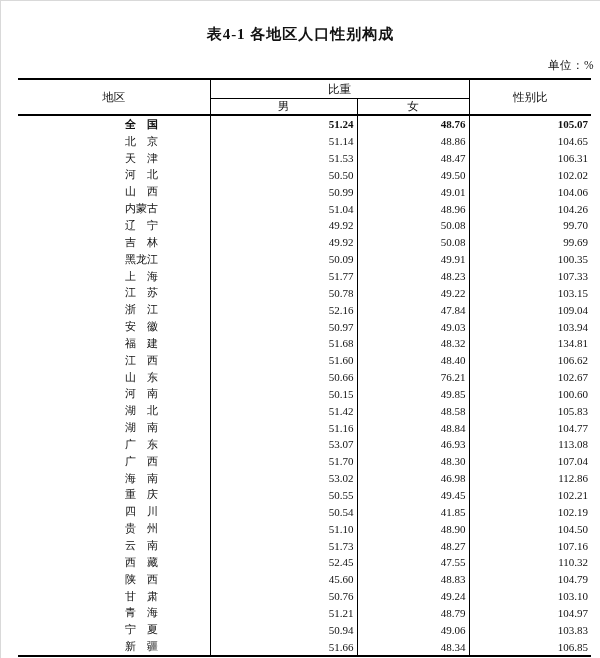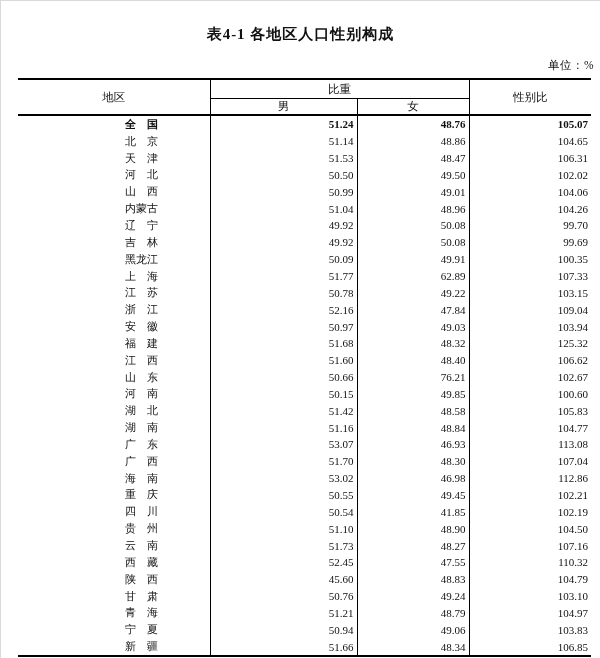--- a/index.html
+++ b/index.html
@@ -122,21 +122,21 @@
         </tr>
         <tr>
           <td class="cr b-r"><span class="prov">黑龙江</span></td>
           <td class="num b-r">50.09</td>
           <td class="num b-r">49.91</td>
           <td class="num">100.35</td>
         </tr>
         <tr>
           <td class="cr b-r"><span class="prov">上海</span></td>
           <td class="num b-r">51.77</td>
-          <td class="num b-r">62.89</td>
+          <td class="num b-r">48.23</td>
           <td class="num">107.33</td>
         </tr>
         <tr>
           <td class="cr b-r"><span class="prov">江苏</span></td>
           <td class="num b-r">50.78</td>
           <td class="num b-r">49.22</td>
           <td class="num">103.15</td>
         </tr>
         <tr>
           <td class="cr b-r"><span class="prov">浙江</span></td>
@@ -147,21 +147,21 @@
         <tr>
           <td class="cr b-r"><span class="prov">安徽</span></td>
           <td class="num b-r">50.97</td>
           <td class="num b-r">49.03</td>
           <td class="num">103.94</td>
         </tr>
         <tr>
           <td class="cr b-r"><span class="prov">福建</span></td>
           <td class="num b-r">51.68</td>
           <td class="num b-r">48.32</td>
-          <td class="num">125.32</td>
+          <td class="num">134.81</td>
         </tr>
         <tr>
           <td class="cr b-r"><span class="prov">江西</span></td>
           <td class="num b-r">51.60</td>
           <td class="num b-r">48.40</td>
           <td class="num">106.62</td>
         </tr>
         <tr>
           <td class="cr b-r"><span class="prov">山东</span></td>
           <td class="num b-r">50.66</td>

